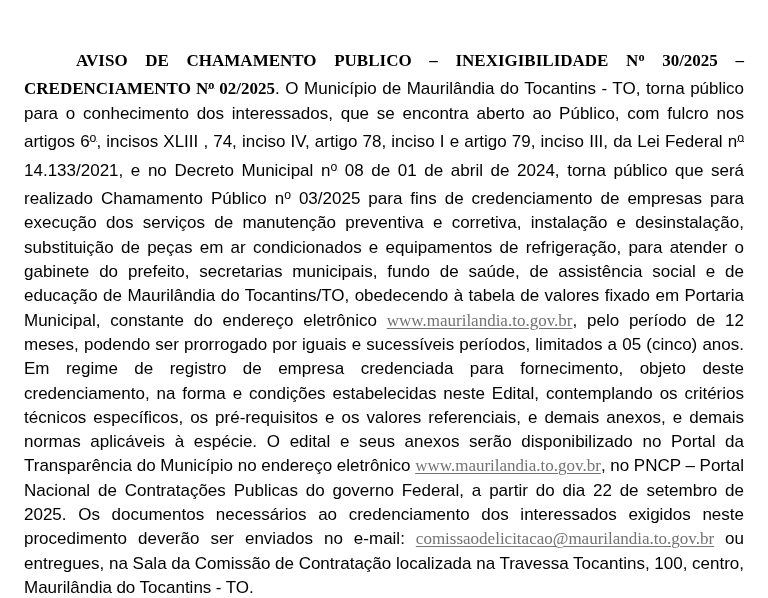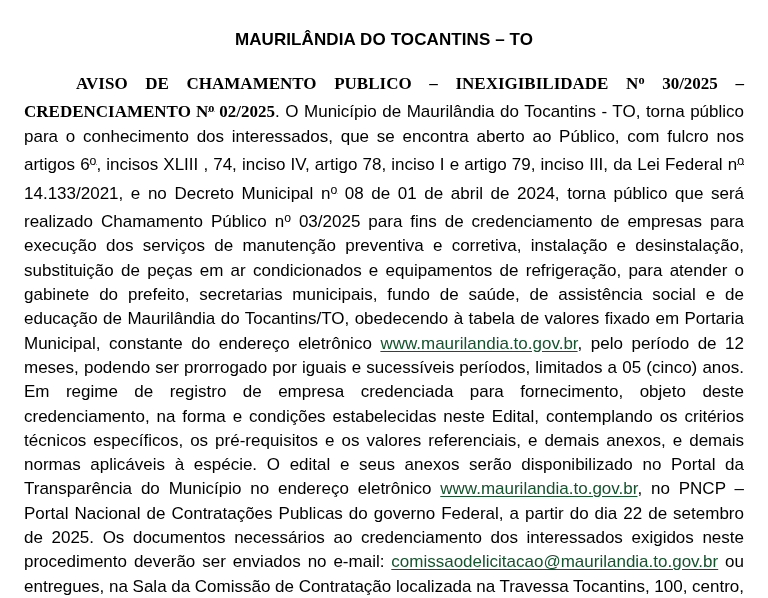--- a/index.html
+++ b/index.html
@@ -50,37 +50,37 @@
   .lead-indent {
     display: inline-block;
     width: 52px;
   }
   .b {
     font-weight: bold;
     font-family: Liberation Serif, serif;
   }
   a.doclink,
   .doclink {
-    color: #14532d;
+    color: #737373;
     text-decoration: underline;
     text-underline-offset: 1.5px;
+    font-family: Liberation Serif, serif;
   }
   .ord {
     font-size: 0.72em;
     vertical-align: 0.42em;
     text-decoration: underline;
     text-underline-offset: -0.5px;
   }
 </style>
 </head>
 <body>
 
 <div class="page">
 
   <div class="doc-header">
-    <span class="hline">MAURILÂNDIA DO TOCANTINS – TO</span>
   </div>
 
   <div class="body-wrap">
     <p class="body-text"><span class="lead-indent"></span><span class="b">AVISO DE CHAMAMENTO PUBLICO – INEXIGIBILIDADE N</span><span class="b ord">o</span><span class="b"> 30/2025 – CREDENCIAMENTO N</span><span class="b ord">o</span><span class="b"> 02/2025</span><span>. O Município de Maurilândia do Tocantins - TO, torna público para o conhecimento dos interessados, que se encontra aberto ao Público, com fulcro nos artigos 6</span><span class="ord">o</span><span>, incisos XLIII , 74, inciso IV, artigo 78, inciso I e artigo 79, inciso III, da Lei Federal n</span><span class="ord">o</span><span> 14.133/2021, e no Decreto Municipal n</span><span class="ord">o</span><span> 08 de 01 de abril de 2024, torna público que será realizado Chamamento Público n</span><span class="ord">o</span><span> 03/2025 para fins de credenciamento de empresas para execução dos serviços de manutenção preventiva e corretiva, instalação e desinstalação, substituição de peças em ar condicionados e equipamentos de refrigeração, para atender o gabinete do prefeito, secretarias municipais, fundo de saúde, de assistência social e de educação de Maurilândia do Tocantins/TO, obedecendo à tabela de valores fixado em Portaria Municipal, constante do endereço eletrônico </span><a class="doclink" href="#">www.maurilandia.to.gov.br</a><span>, pelo período de 12 meses, podendo ser prorrogado por iguais e sucessíveis períodos, limitados a 05 (cinco) anos. Em regime de registro de empresa credenciada para fornecimento, objeto deste credenciamento, na forma e condições estabelecidas neste Edital, contemplando os critérios técnicos específicos, os pré-requisitos e os valores referenciais, e demais anexos, e demais normas aplicáveis à espécie. O edital e seus anexos serão disponibilizado no Portal da Transparência do Município no endereço eletrônico </span><a class="doclink" href="#">www.maurilandia.to.gov.br</a><span>, no PNCP – Portal Nacional de Contratações Publicas do governo Federal, a partir do dia 22 de setembro de 2025. Os documentos necessários ao credenciamento dos interessados exigidos neste procedimento deverão ser enviados no e-mail: </span><a class="doclink" href="#">comissaodelicitacao@maurilandia.to.gov.br</a><span> ou entregues, na Sala da Comissão de Contratação localizada na Travessa Tocantins, 100, centro, Maurilândia do Tocantins - TO. </span></p>
   </div>
 
 </div>
 
 </body></html>

